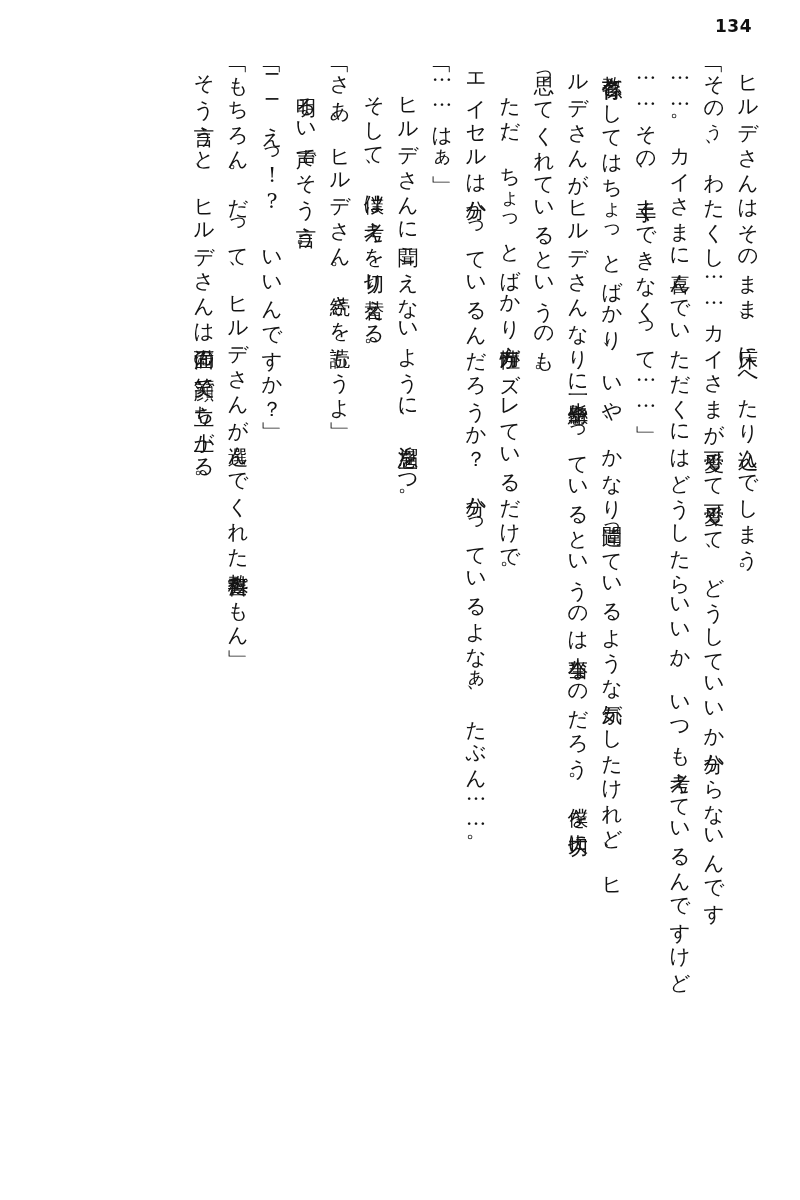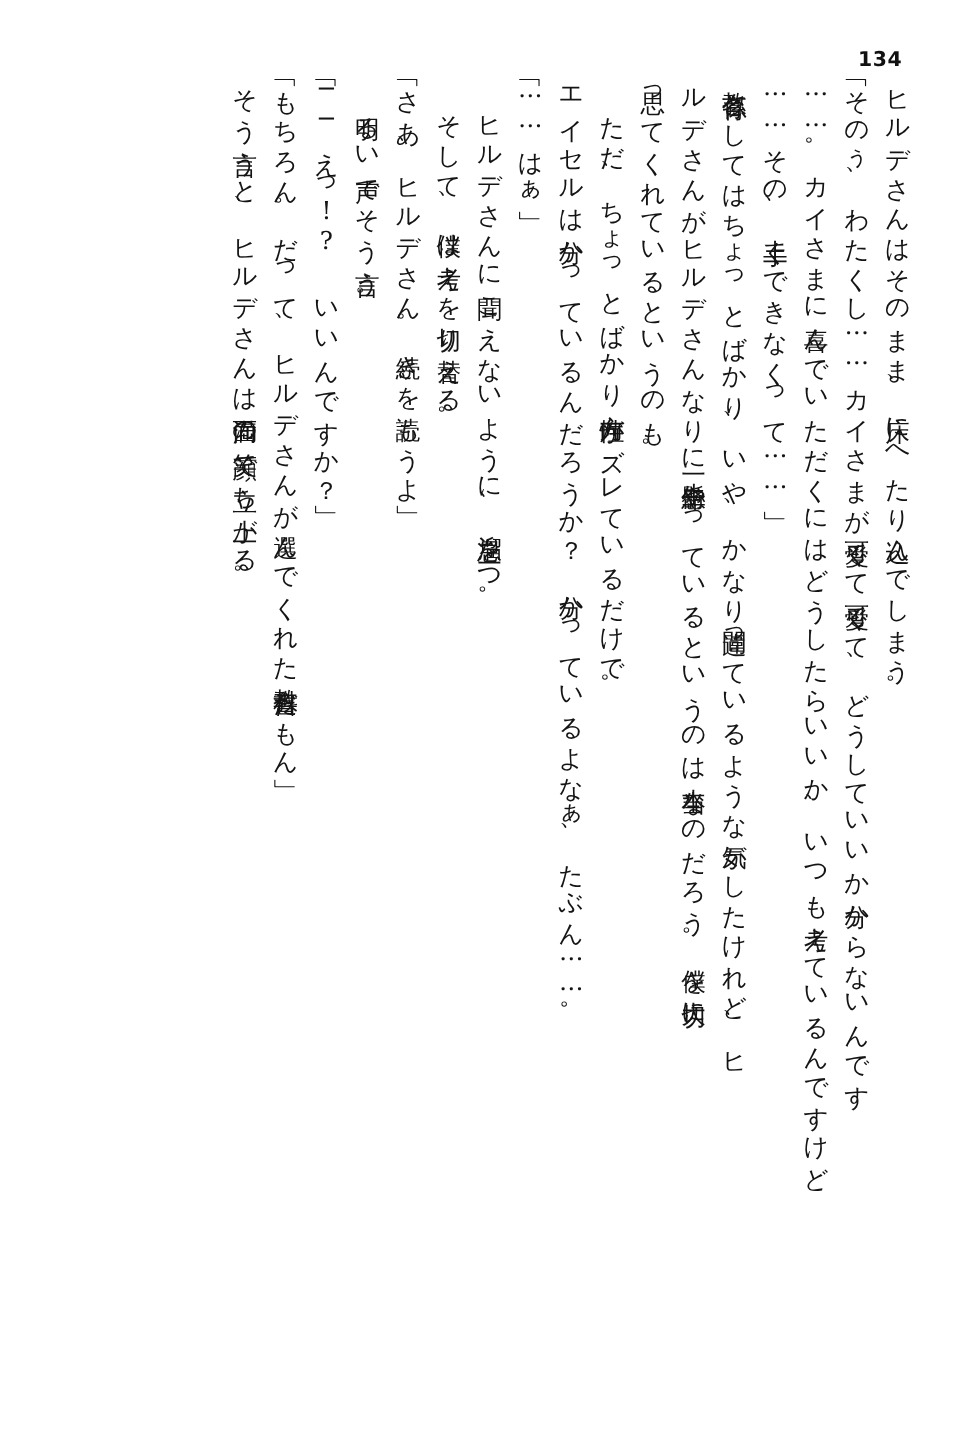--- a/index.html
+++ b/index.html
@@ -23,21 +23,20 @@
   }
   .page-number {
     position: absolute;
     top: 16px;
     right: 48px;
     font-family: "DejaVu Sans", "Liberation Sans", sans-serif;
     font-size: 17px;
     font-weight: 700;
     letter-spacing: 0.5px;
     color: #111;
-    margin-top: 24px;
   }
   .text-body {
     position: absolute;
     top: 60px;
     right: 42px;
     bottom: 40px;
     left: 40px;
     display: flex;
     flex-direction: row-reverse;
     align-items: flex-start;

